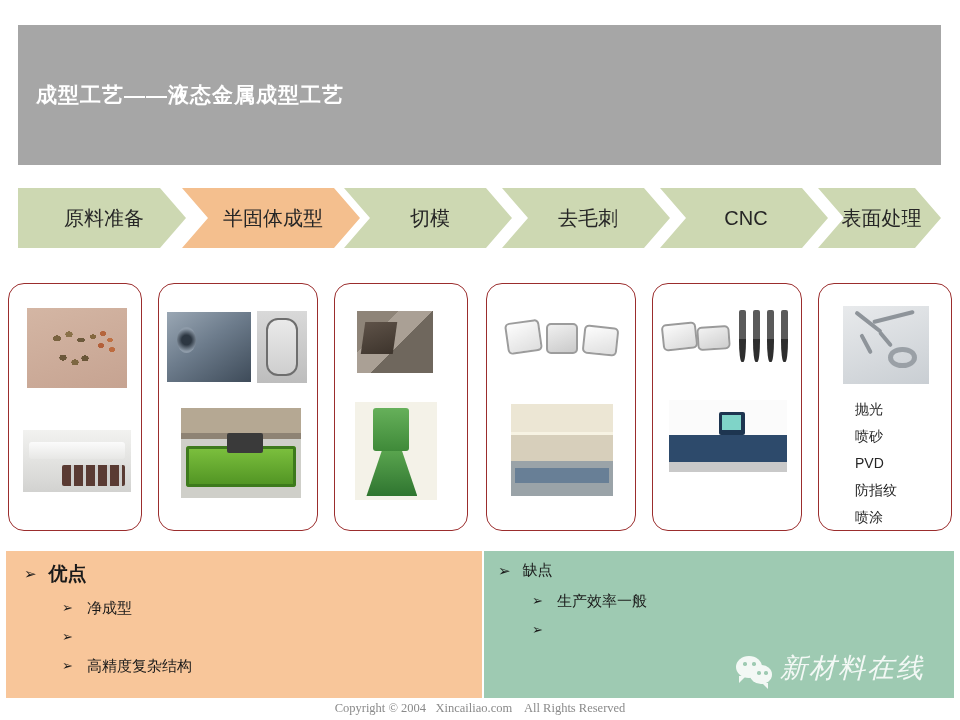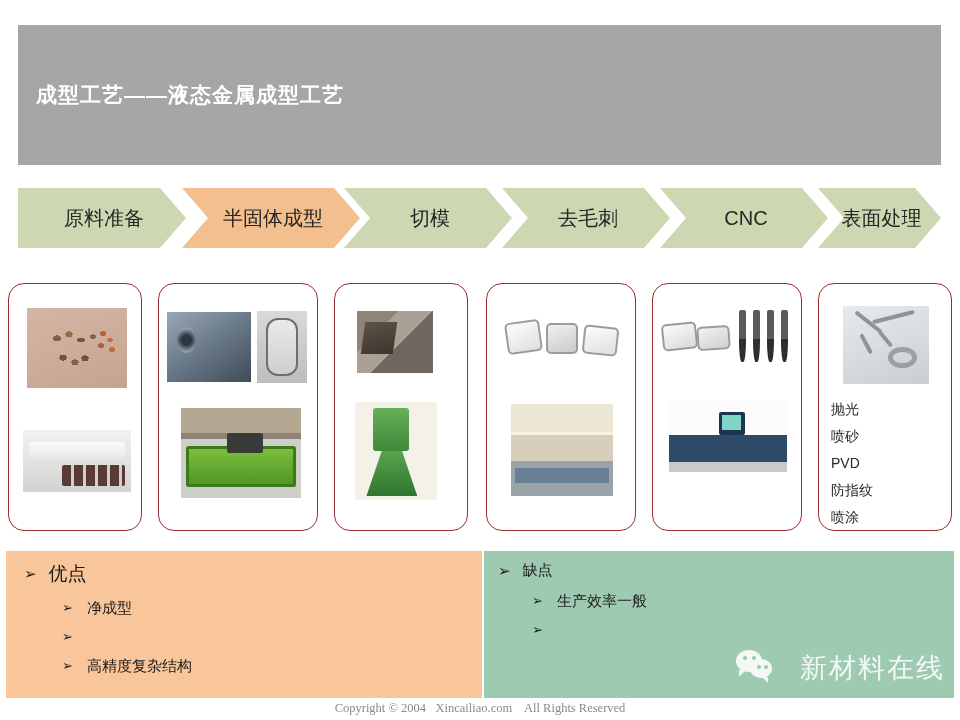--- a/index.html
+++ b/index.html
@@ -278,20 +278,21 @@
     left: 12px;
     top: 112px;
     display: flex;
     flex-direction: column;
   }
   .surf-item {
     font-size: 14px;
     color: #262626;
     line-height: 27px;
     white-space: nowrap;
+    margin-left: 24px;
   }
 
   
   #pros-panel {
     position: absolute;
     left: 6px; top: 551px;
     width: 476px; height: 147px;
     background: #f8c69a;
     padding: 10px 0 0 18px;
   }
@@ -305,21 +306,21 @@
 
   .bullet-head {
     display: flex;
     align-items: center;
     gap: 12px;
     margin-bottom: 6px;
   }
   .bullet-head .arrow { font-size: 15px; color: #1a1a1a; }
   .pros-title {
     font-size: 19px;
-    font-weight: normal;
+    font-weight: bold;
     color: #1a1a1a;
   }
   .cons-title {
     font-size: 15px;
     color: #1a1a1a;
   }
   .sub-list { margin-left: 38px; }
   .sub-item {
     display: flex;
     align-items: center;
@@ -332,23 +333,24 @@
     color: #1a1a1a;
     white-space: nowrap;
   }
   #cons-panel .sub-list { margin-left: 34px; }
 
   
   #watermark {
     position: absolute;
     left: 736px; top: 650px;
     display: flex;
-    align-items: flex-start;
-    gap: 24px;
+    align-items: flex-end;
+    gap: 4px;
     opacity: .88;
+    font-style: italic;
   }
   #wechat-icon { position: relative; width: 40px; height: 30px; }
   #wechat-icon .b1, #wechat-icon .b2 {
     position: absolute;
     background: #ffffff;
     border-radius: 50%;
   }
   #wechat-icon .b1 { left: 0; top: 0; width: 26px; height: 22px; }
   #wechat-icon .b1::after {
     content: ""; position: absolute; left: 3px; bottom: -5px;

